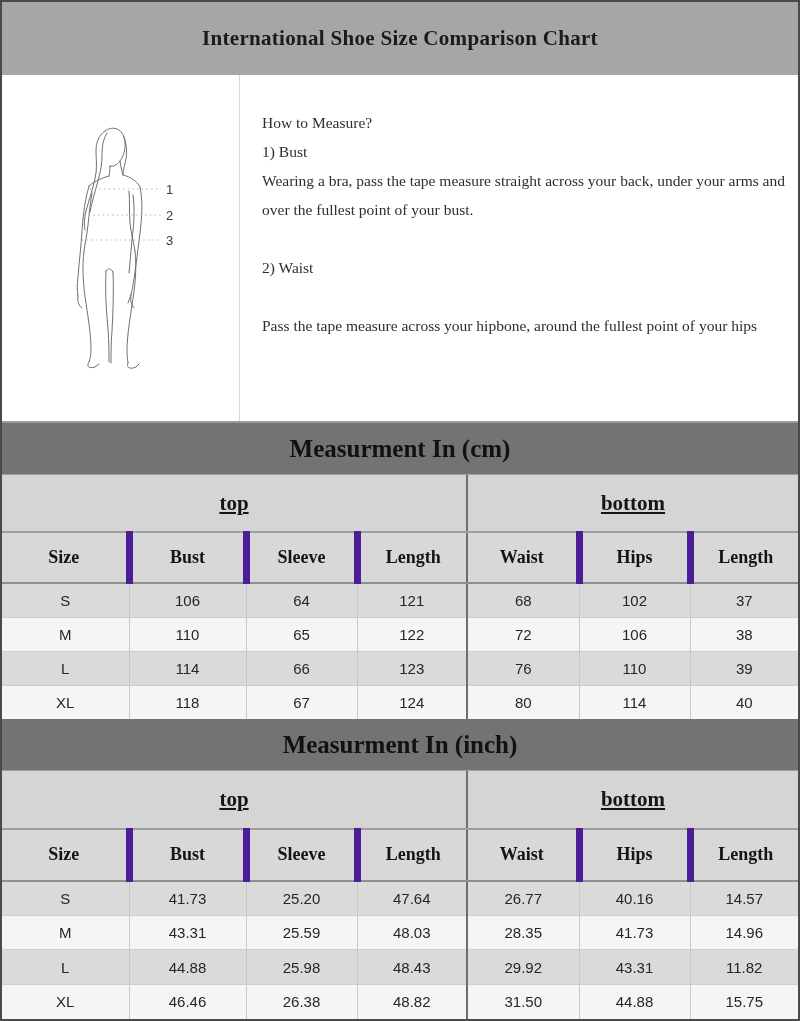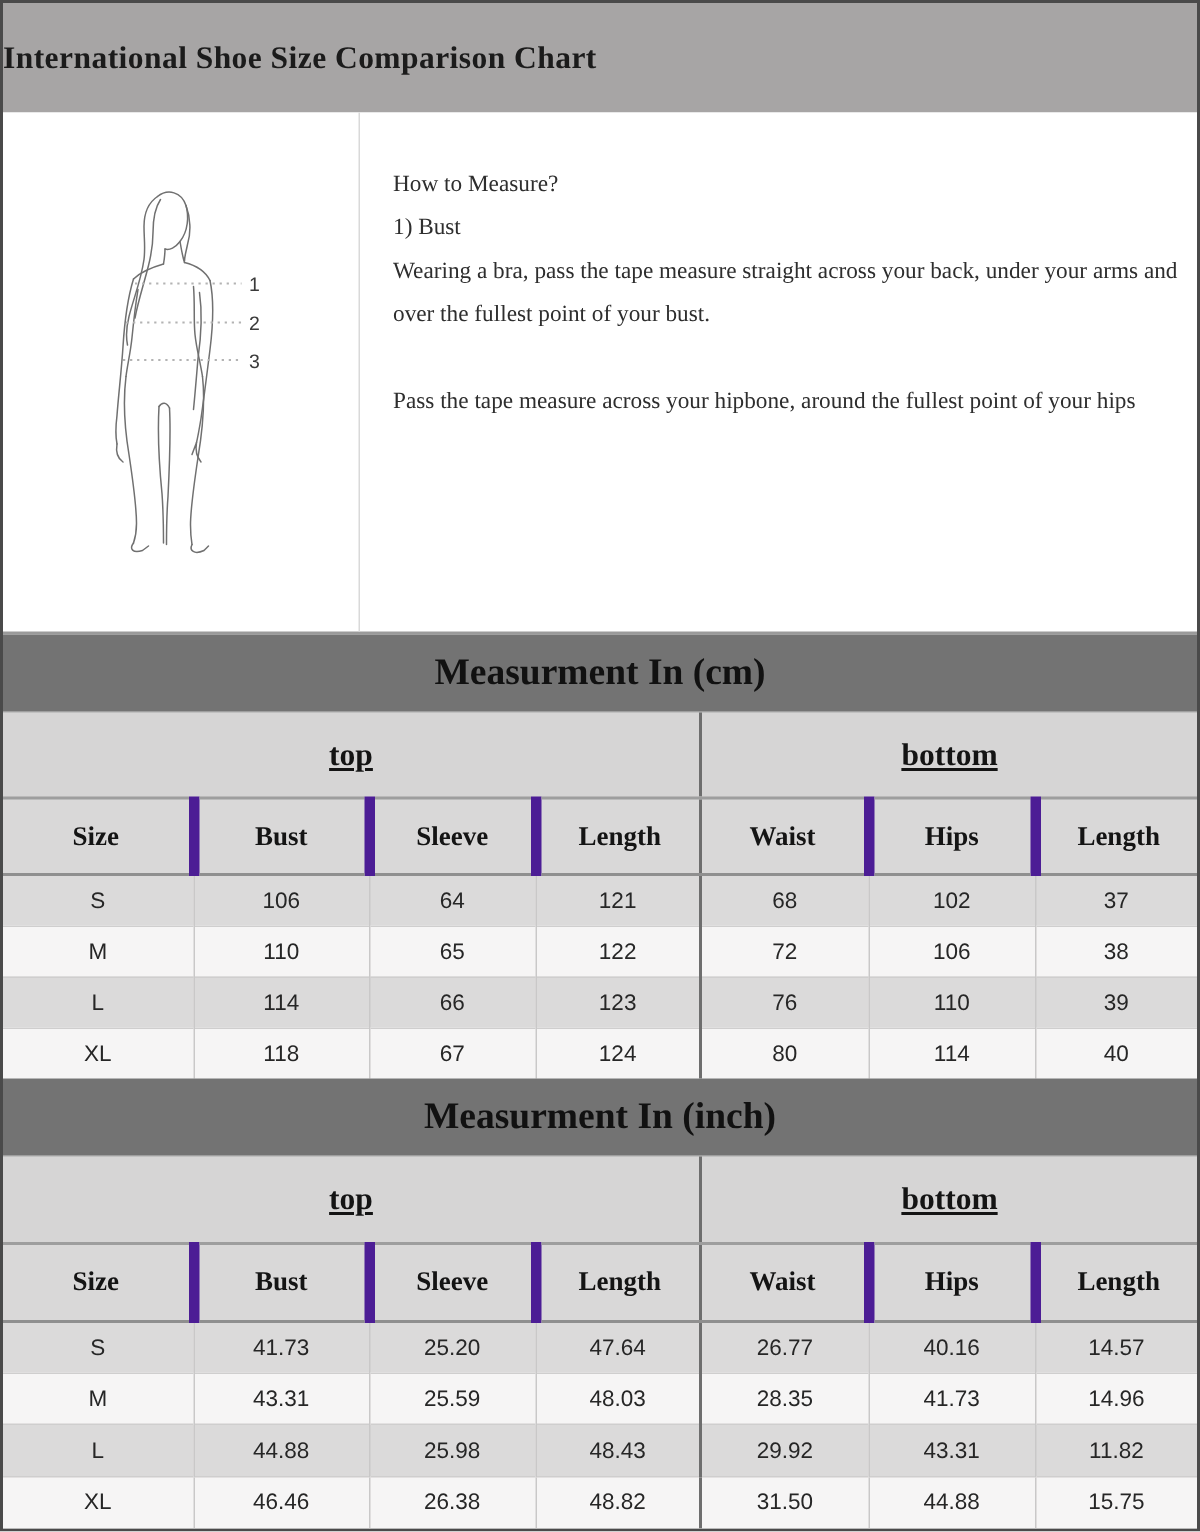--- a/index.html
+++ b/index.html
@@ -10,21 +10,21 @@
     border:2px solid #4a4a4a;
     display:flex; flex-direction:column;
     font-family:"Liberation Serif", serif;
     background:#fff;
     overflow:hidden;
   }
   
   .title-bar {
     height:73px; flex:0 0 73px;
     background:#a7a5a5;
-    display:flex; align-items:center; 
+    display:flex; align-items:center; justify-content:center;
   }
   .title-bar h1 {
     font:bold 21px "Liberation Serif", serif;
     color:#1b1b1b; letter-spacing:.3px;
   }
   
   .measure-section {
     height:348px; flex:0 0 348px;
     background:#fff; display:flex;
     border-bottom:2px solid #9a9a9a;
@@ -140,20 +140,21 @@
         <text class="fig-label" x="164" y="170">3</text>
       </svg>
     </div>
     <div class="instructions">
       <div>How to Measure?</div>
       <div class="instr-block">
         <div>1) Bust</div>
         <div>Wearing a bra, pass the tape measure straight across your back, under your arms and over the fullest point of your bust.</div>
       </div>
       <div class="instr-block gap">
+        <div>2) Waist</div>
       </div>
       <div class="instr-block gap">
         <div>Pass the tape measure across your hipbone, around the fullest point of your hips</div>
       </div>
     </div>
   </section>
 
   <div class="section-band">
     <span>Measurment In (cm)</span>
   </div>

